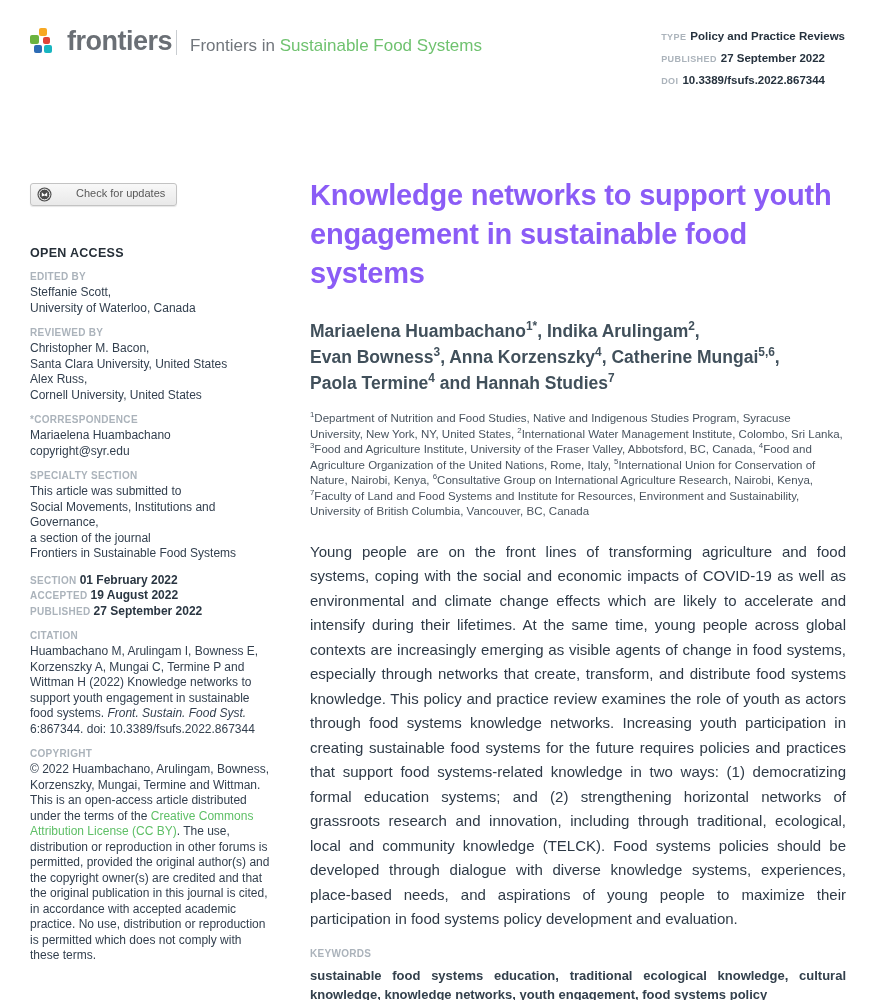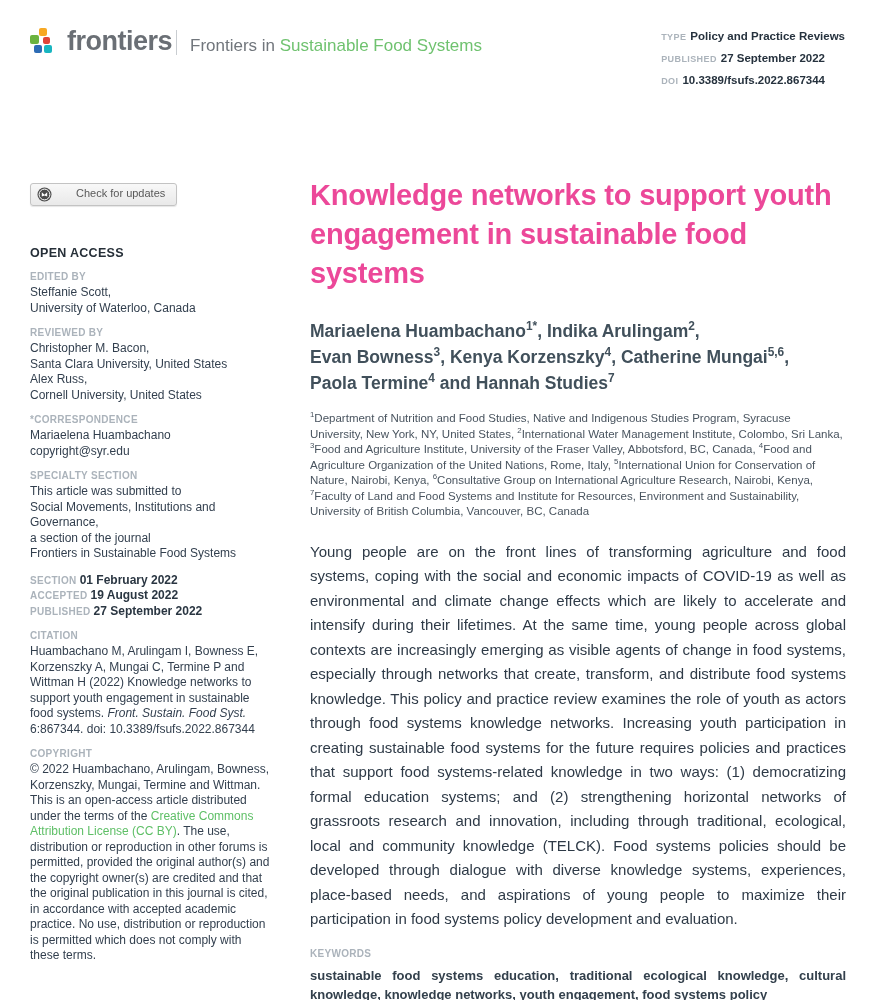--- a/index.html
+++ b/index.html
@@ -35,21 +35,21 @@
   .s-line { font-size:12px; color:#323f4e; line-height:15.5px; }
   .s-inline-label { font-size:10px; font-weight:bold; color:#abb3bb; letter-spacing:.3px; }
   .s-inline-value { font-size:12px; font-weight:600; color:#2a3642; }
   .s-rich { font-size:12px; color:#323f4e; line-height:15.5px; }
   .green-link { color:#5ebf66; cursor:pointer; }
   .italic { font-style:italic; }
   sup { font-size:68%; vertical-align:super; line-height:0; }
 
   
   .main { position:absolute; left:310px; top:176px; width:536px; }
-  .title { font-size:29px; line-height:39px; font-weight:600; color:#ec4899; letter-spacing:-0.2px; }
+  .title { font-size:29px; line-height:39px; font-weight:600; color:#8b5cf6; letter-spacing:-0.2px; }
   .authors { margin-top:25px; font-size:17.5px; font-weight:600; color:#41505b; line-height:26px; }
   .affiliations { margin-top:15px; font-size:11.5px; color:#49545f; line-height:15.5px; }
   .abstract { margin-top:20px; font-size:15px; color:#2e3a47; line-height:24.5px; text-align:justify; }
   .kw-label { margin-top:16px; font-size:10px; font-weight:bold; color:#abb3bb; letter-spacing:.3px; }
   .keywords { margin-top:7px; font-size:13px; font-weight:600; color:#33404c; line-height:19px; text-align:justify; }
 </style>
 </head>
 <body>
 
 <div class="masthead">
@@ -119,18 +119,18 @@
       </div>
       <div class="section">
         <div class="s-label">COPYRIGHT</div>
         <div class="s-rich"><span>© 2022  Huambachano, Arulingam, Bowness, Korzenszky, Mungai, Termine and Wittman. This is an open-access article distributed under the terms of the </span><span class="green-link">Creative Commons Attribution License (CC BY)</span><span>. The use, distribution or reproduction in other forums is permitted, provided the original author(s) and the copyright owner(s) are credited and that the original publication in this journal is cited, in accordance with accepted academic practice. No use, distribution or reproduction is permitted which does not comply with these terms.</span></div>
       </div>
     </div>
 </div>
 
 <div class="main">
   <h1 class="title">Knowledge networks to support youth engagement in sustainable food systems</h1>
-  <div class="authors"><span>Mariaelena Huambachano</span><sup>1*</sup><span>,  Indika Arulingam</span><sup>2</sup><span>,</span><br><span>Evan Bowness</span><sup>3</sup><span>, Kenya Korzenszky</span><sup>4</sup><span>, Catherine Mungai</span><sup>5,6</sup><span>,</span><br><span>Paola Termine</span><sup>4</sup><span> and Hannah Studies</span><sup>7</sup></div>
+  <div class="authors"><span>Mariaelena Huambachano</span><sup>1*</sup><span>,  Indika Arulingam</span><sup>2</sup><span>,</span><br><span>Evan Bowness</span><sup>3</sup><span>, Anna Korzenszky</span><sup>4</sup><span>, Catherine Mungai</span><sup>5,6</sup><span>,</span><br><span>Paola Termine</span><sup>4</sup><span> and Hannah Studies</span><sup>7</sup></div>
   <div class="affiliations"><sup>1</sup><span>Department of Nutrition and Food Studies, Native and Indigenous Studies Program, Syracuse University, New York, NY, United States, </span><sup>2</sup><span>International Water Management Institute, Colombo, Sri Lanka, </span><sup>3</sup><span>Food and Agriculture Institute, University of the Fraser Valley, Abbotsford, BC, Canada, </span><sup>4</sup><span>Food and Agriculture Organization of the United Nations, Rome, Italy, </span><sup>5</sup><span>International Union for Conservation of Nature, Nairobi, Kenya, </span><sup>6</sup><span>Consultative Group on International Agriculture Research, Nairobi, Kenya, </span><sup>7</sup><span>Faculty of Land and Food Systems and Institute for Resources, Environment and Sustainability, University of British Columbia, Vancouver, BC, Canada</span></div>
   <div class="abstract">Young people are on the front lines of transforming agriculture and food systems, coping with the social and economic impacts of COVID-19 as well as environmental and climate change effects which are likely to accelerate and intensify during their lifetimes. At the same time, young people across global contexts are increasingly emerging as visible agents of change in food systems, especially through networks that create, transform, and distribute food systems knowledge. This policy and practice review examines the role of youth as actors through food systems knowledge networks. Increasing youth participation in creating sustainable food systems for the future requires policies and practices that support food systems-related knowledge in two ways: (1) democratizing formal education systems; and (2) strengthening horizontal networks of grassroots research and innovation, including through traditional, ecological, local and community knowledge (TELCK). Food systems policies should be developed through dialogue with diverse knowledge systems, experiences, place-based needs, and aspirations of young people to maximize their participation in food systems policy development and evaluation.</div>
   <div class="kw-label">KEYWORDS</div>
   <div class="keywords">sustainable food systems education, traditional ecological knowledge, cultural knowledge, knowledge networks, youth engagement, food systems policy</div>
 </div>
 
 </body></html>

